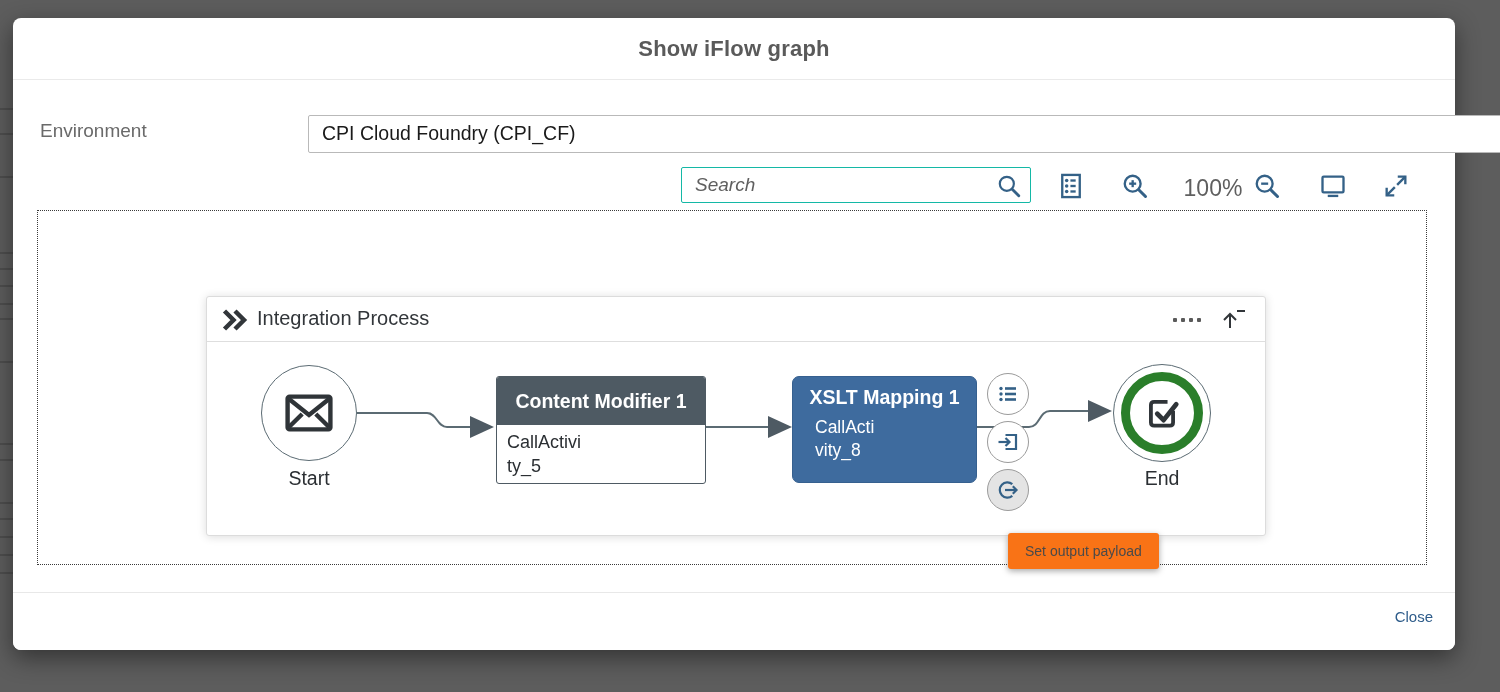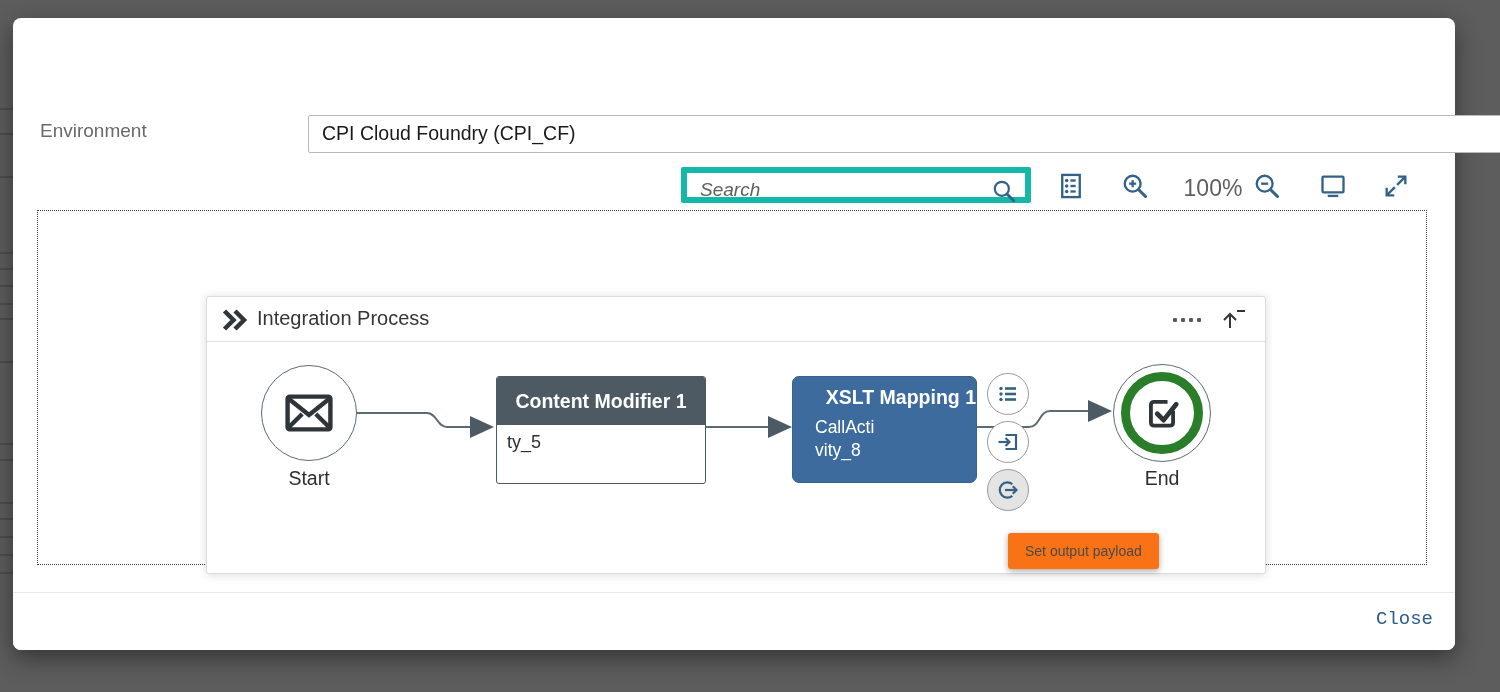--- a/index.html
+++ b/index.html
@@ -19,36 +19,36 @@
   .dlg-title { position:absolute; width:100%; top:18px; text-align:center;
     font-size:22px; font-weight:600; color:#5a5a5a; letter-spacing:.2px; }
 
   .env-label { position:absolute; left:27px; top:102px; font-size:19px; color:#6a6a6a; }
   .env-select { position:absolute; left:295px; top:97px; width:1256px; height:38px;
     border:1px solid #b9b9b9; border-radius:2px; background:#fff; cursor:pointer; }
   .env-value { position:absolute; left:13px; top:6px; font-size:19.5px; color:#1a1a1a; }
   .env-chevron { position:absolute; right:14px; top:12px; }
 
   .search-box { position:absolute; left:668px; top:149px; width:350px; height:36px;
-    border:6px solid #14b8a6; border-radius:2px; background:#fff; }
+    border:1px solid #14b8a6; border-radius:2px; background:#fff; }
   .search-input { position:absolute; left:0; top:0; width:312px; height:34px; border:none;
     outline:none; padding:0 0 0 13px; font-size:19px; color:#222;
     font-family:"Liberation Sans", sans-serif; background:transparent; }
   .search-input::placeholder { font-style:italic; color:#5f5f5f; opacity:1; }
   .search-icon { position:absolute; right:8px; top:5px; cursor:pointer; }
 
   .tb-icon { position:absolute; top:154px; width:28px; height:28px; cursor:pointer; }
   .zoom-text { position:absolute; left:1160px; top:157px; width:80px; text-align:center;
     font-size:23px; color:#5f5f5f; }
 
   
   .canvas { position:absolute; left:24px; top:192px; width:1390px; height:355px;
     border:1px dotted #3a3a3a; background:#fff; }
 
-  .ip-box { position:absolute; left:168px; top:85px; width:1060px; height:278px;
+  .ip-box { position:absolute; left:168px; top:85px; width:1060px; height:240px;
     background:#fff; border:1px solid #dcdcdc; border-radius:3px;
     box-shadow:0 1px 10px rgba(0,0,0,.14); }
   .ip-header { position:absolute; left:0; top:0; width:100%; height:45px;
     border-bottom:1px solid #dedede; }
   .ip-chevrons { position:absolute; left:14px; top:11px; }
   .ip-title { position:absolute; left:50px; top:10px; font-size:20px; color:#32363a; }
   .ip-dots { position:absolute; right:64px; top:21px; display:flex; gap:4px; cursor:pointer; }
   .ip-dots i { width:4px; height:4px; background:#5a5a5a; border-radius:1px; }
   .ip-collapse { position:absolute; right:18px; top:9px; cursor:pointer; }
 
@@ -62,42 +62,42 @@
 
   .cm-node { position:absolute; left:289px; top:79px; width:210px; height:108px; z-index:2;
     border:1px solid #4e5a63; border-radius:3px; background:#fff; overflow:hidden; cursor:pointer; }
   .cm-header { height:48px; background:#4e5a63; color:#fff; font-size:19.5px; font-weight:600;
     display:flex; align-items:center; justify-content:center; }
   .cm-body { padding:5px 10px; font-size:18px; color:#2b2f33; line-height:24px; }
 
   .xslt-node { position:absolute; left:585px; top:79px; width:185px; height:107px; z-index:2;
     background:#3e6b9e; border:1px solid #36608f; border-radius:7px; color:#fff;
     overflow:hidden; cursor:pointer; }
-  .xslt-title { margin-top:9px; text-align:right; font-size:19.5px; font-weight:600; }
+  .xslt-title { margin-top:9px; text-align:center; font-size:19.5px; font-weight:600; }
   .xslt-body { padding:7px 0 0 11px; font-size:17.5px; line-height:23px;margin-left:11px; }
 
   .act-btn { position:absolute; left:780px; width:42px; height:42px; z-index:3;
     border:1px solid #9b9b9b; border-radius:50%; background:#fff; cursor:pointer;
     display:flex; align-items:center; justify-content:center; }
   .act-btn.hovered { background:#e4e4e4; }
 
   .end-node { position:absolute; left:906px; top:67px; width:98px; height:98px; z-index:2;
     border:1.5px solid #5b6b73; border-radius:50%; background:#fff;
     display:flex; align-items:center; justify-content:center; cursor:pointer; }
   .end-ring { width:82px; height:82px; border:9px solid #2a7e2a; border-radius:50%;
     display:flex; align-items:center; justify-content:center; background:#fff; }
 
   .tooltip { position:absolute; left:995px; top:515px; height:36px; z-index:10;
     background:#f97316; border-radius:3px; box-shadow:0 2px 6px rgba(0,0,0,.35);
     padding:0 17px; font-size:14px; color:#4a4a4a; line-height:36px; white-space:nowrap; }
 
   .dlg-footer { position:absolute; left:0; bottom:0; width:100%; height:58px;
     border-top:1px solid #e8e8e8; border-radius:0 0 8px 8px; background:#fff; }
-  .close-btn { position:absolute; right:22px; top:15px; font-size:19px; color:#2e5c8a;
-    cursor:pointer;font-family:Liberation Mono, monospace; }
+  .close-btn { position:absolute; right:22px; top:15px; font-size:15px; color:#2e5c8a;
+    cursor:pointer; }
 </style>
 </head>
 <body>
 
 <div class="bg-strip">
   <div class="bg-row-line" style="top:108px"></div>
     <div class="bg-row-line" style="top:133px"></div>
   <div class="bg-row-line" style="top:176px"></div>
     <div class="bg-row-line" style="top:252px"></div>
   <div class="bg-row-line" style="top:268px"></div>
@@ -109,20 +109,23 @@
   <div class="bg-row-line" style="top:459px"></div>
     <div class="bg-row-line" style="top:502px"></div>
   <div class="bg-row-line" style="top:518px"></div>
     <div class="bg-row-line" style="top:536px"></div>
   <div class="bg-row-line" style="top:554px"></div>
     <div class="bg-row-line" style="top:572px"></div>
 </div>
 
 <div class="modal">
 
+  <div class="dlg-header">
+    <div class="dlg-title">Show iFlow graph</div>
+  </div>
 
   <div class="env-label">Environment</div>
 
   <div class="env-select">
     <span class="env-value">CPI Cloud Foundry (CPI_CF)</span>
     <svg class="env-chevron" width="18" height="14" viewBox="0 0 18 14">
       <polyline points="2,3 9,11 16,3" fill="none" stroke="#346187" stroke-width="2"></polyline>
     </svg>
   </div>
 
@@ -208,20 +211,21 @@
           <rect x="1.3" y="1.3" width="21.4" height="16.4" rx="1" fill="none" stroke="#2f3438" stroke-width="2.2"></rect>
           <path d="M2 2.5 L12 10.5 L22 2.5" fill="none" stroke="#2f3438" stroke-width="2.2"></path>
           <path d="M2 16.5 L8.6 10 M22 16.5 L15.4 10" fill="none" stroke="#2f3438" stroke-width="2.2"></path>
         </svg>
       </div>
       <div class="node-label" style="left:54px; top:170px; width:96px;">Start</div>
 
       <div class="cm-node">
         <div class="cm-header">Content Modifier 1</div>
         <div class="cm-body">
+          <div>CallActivi</div>
           <div>ty_5</div>
         </div>
       </div>
 
       <div class="xslt-node">
         <div class="xslt-title">XSLT Mapping 1</div>
         <div class="xslt-body">
           <div>CallActi</div>
           <div>vity_8</div>
         </div>

